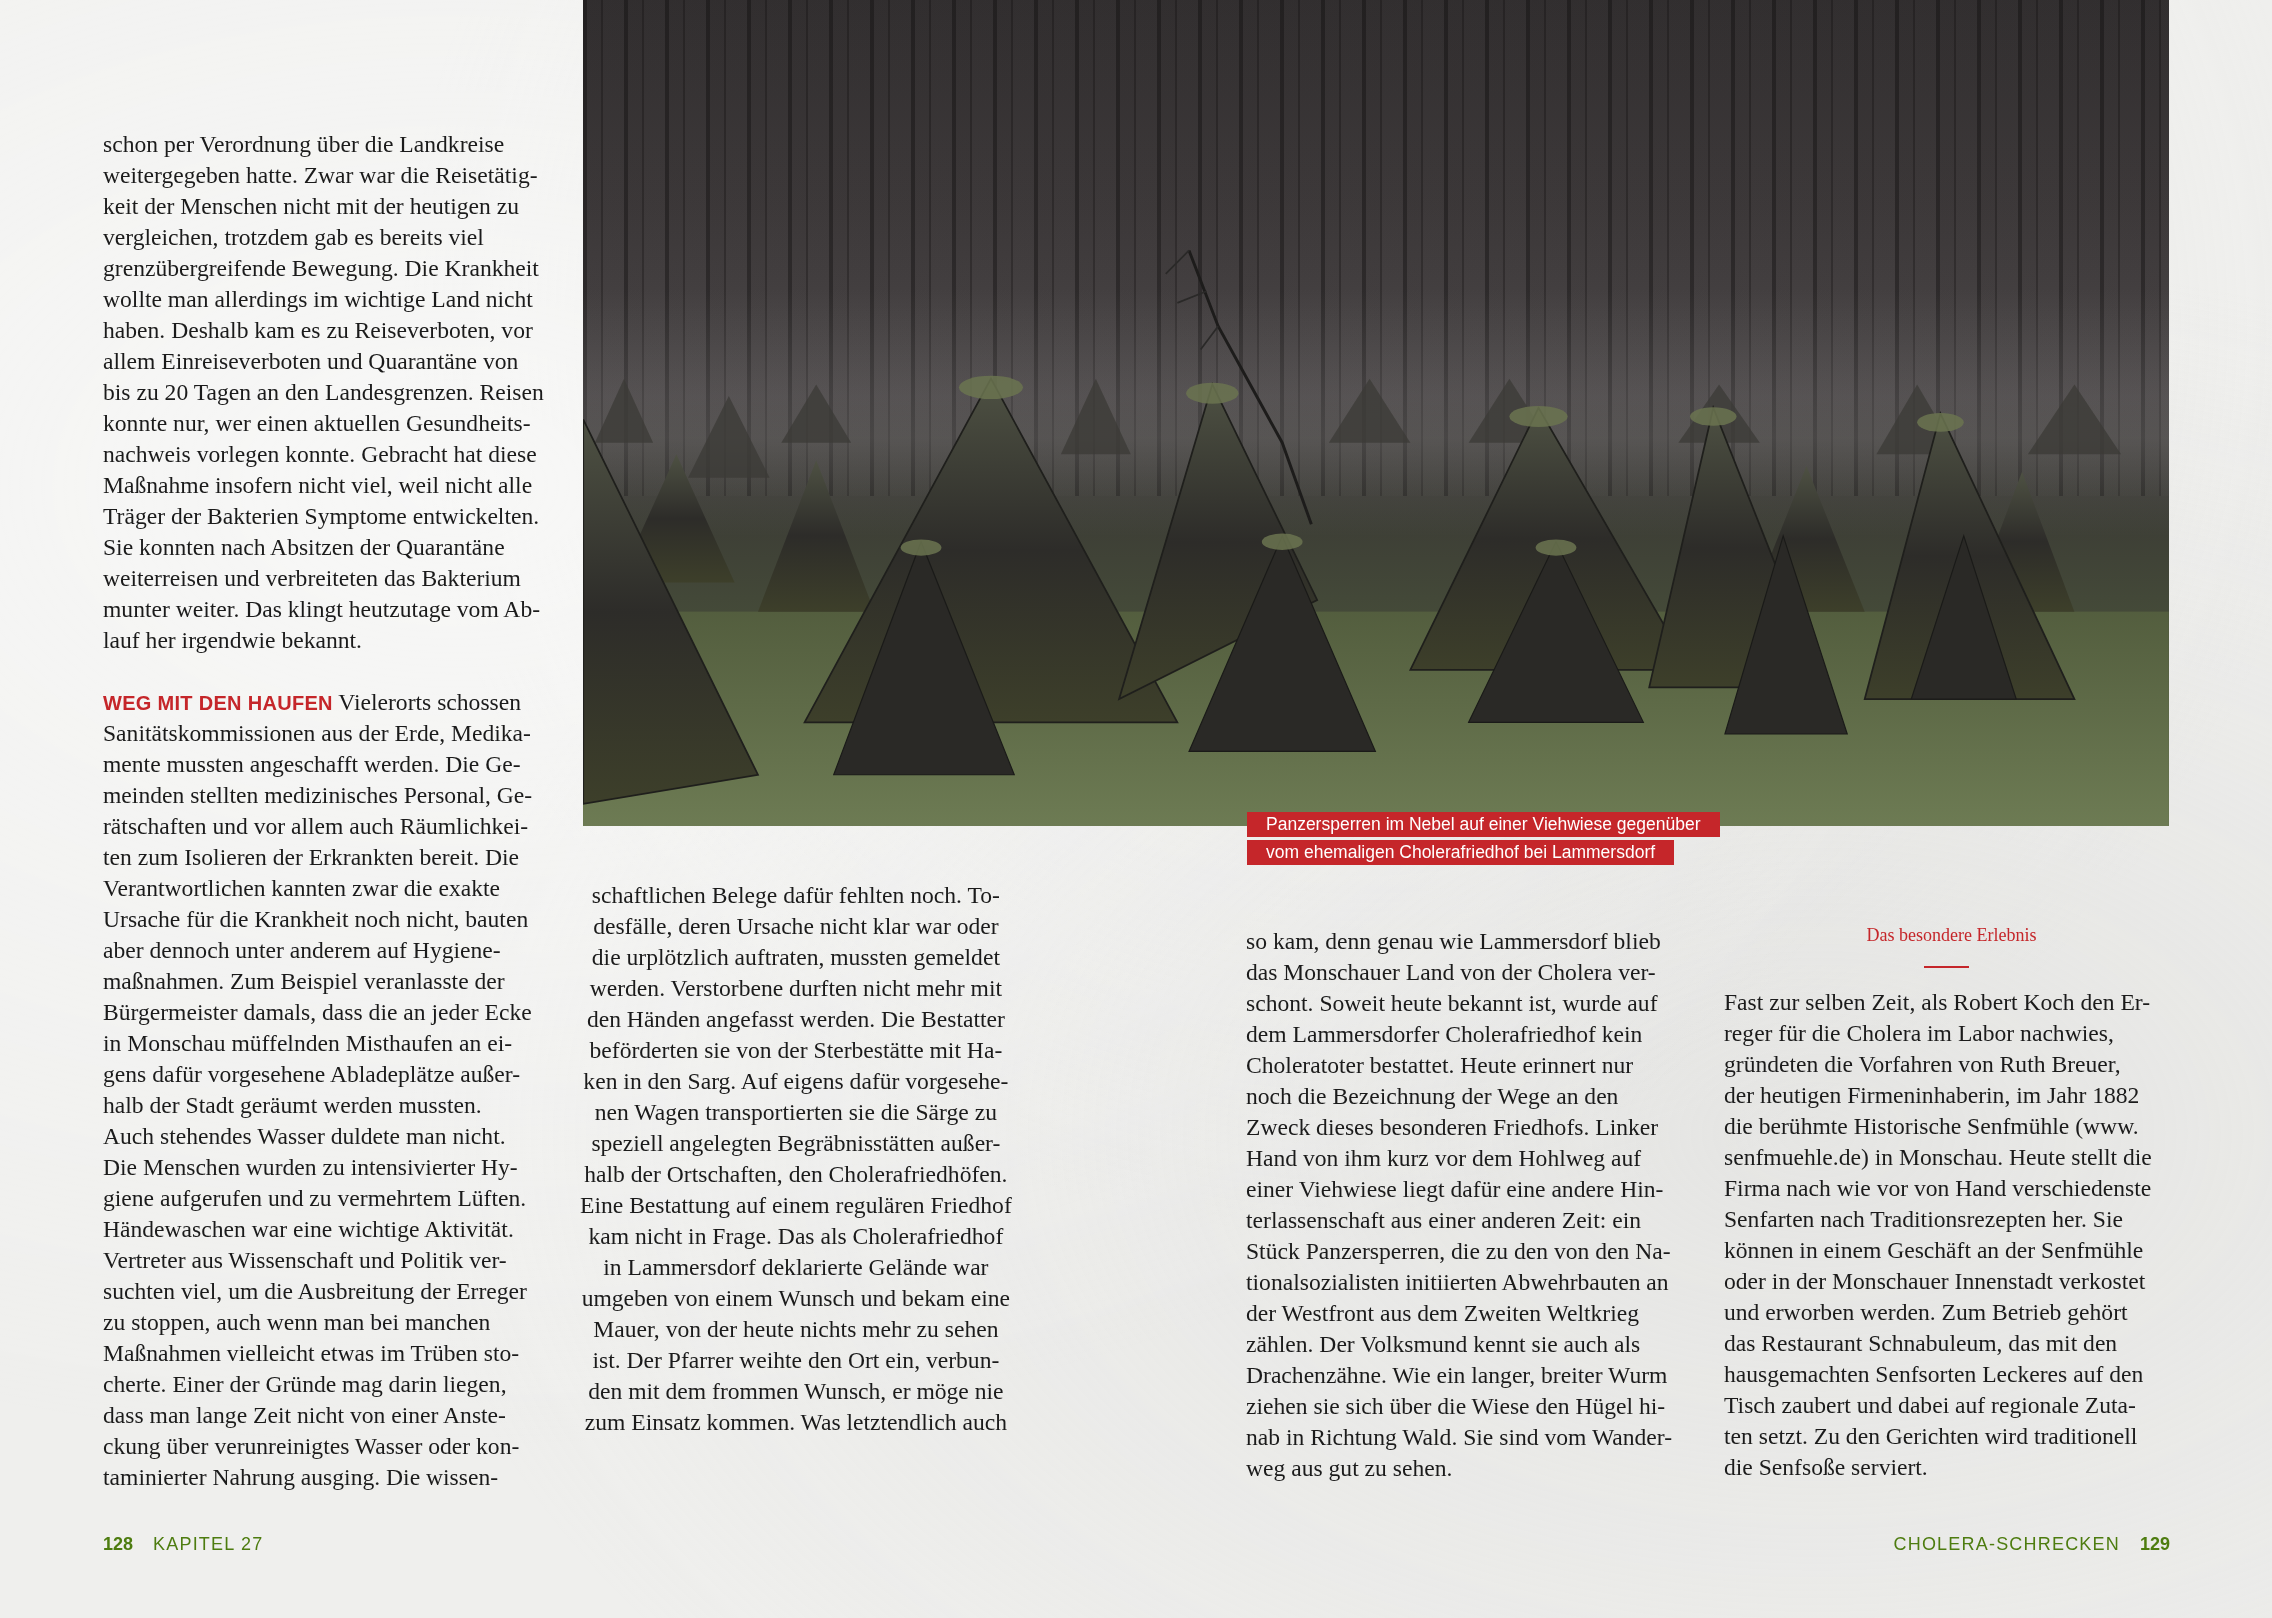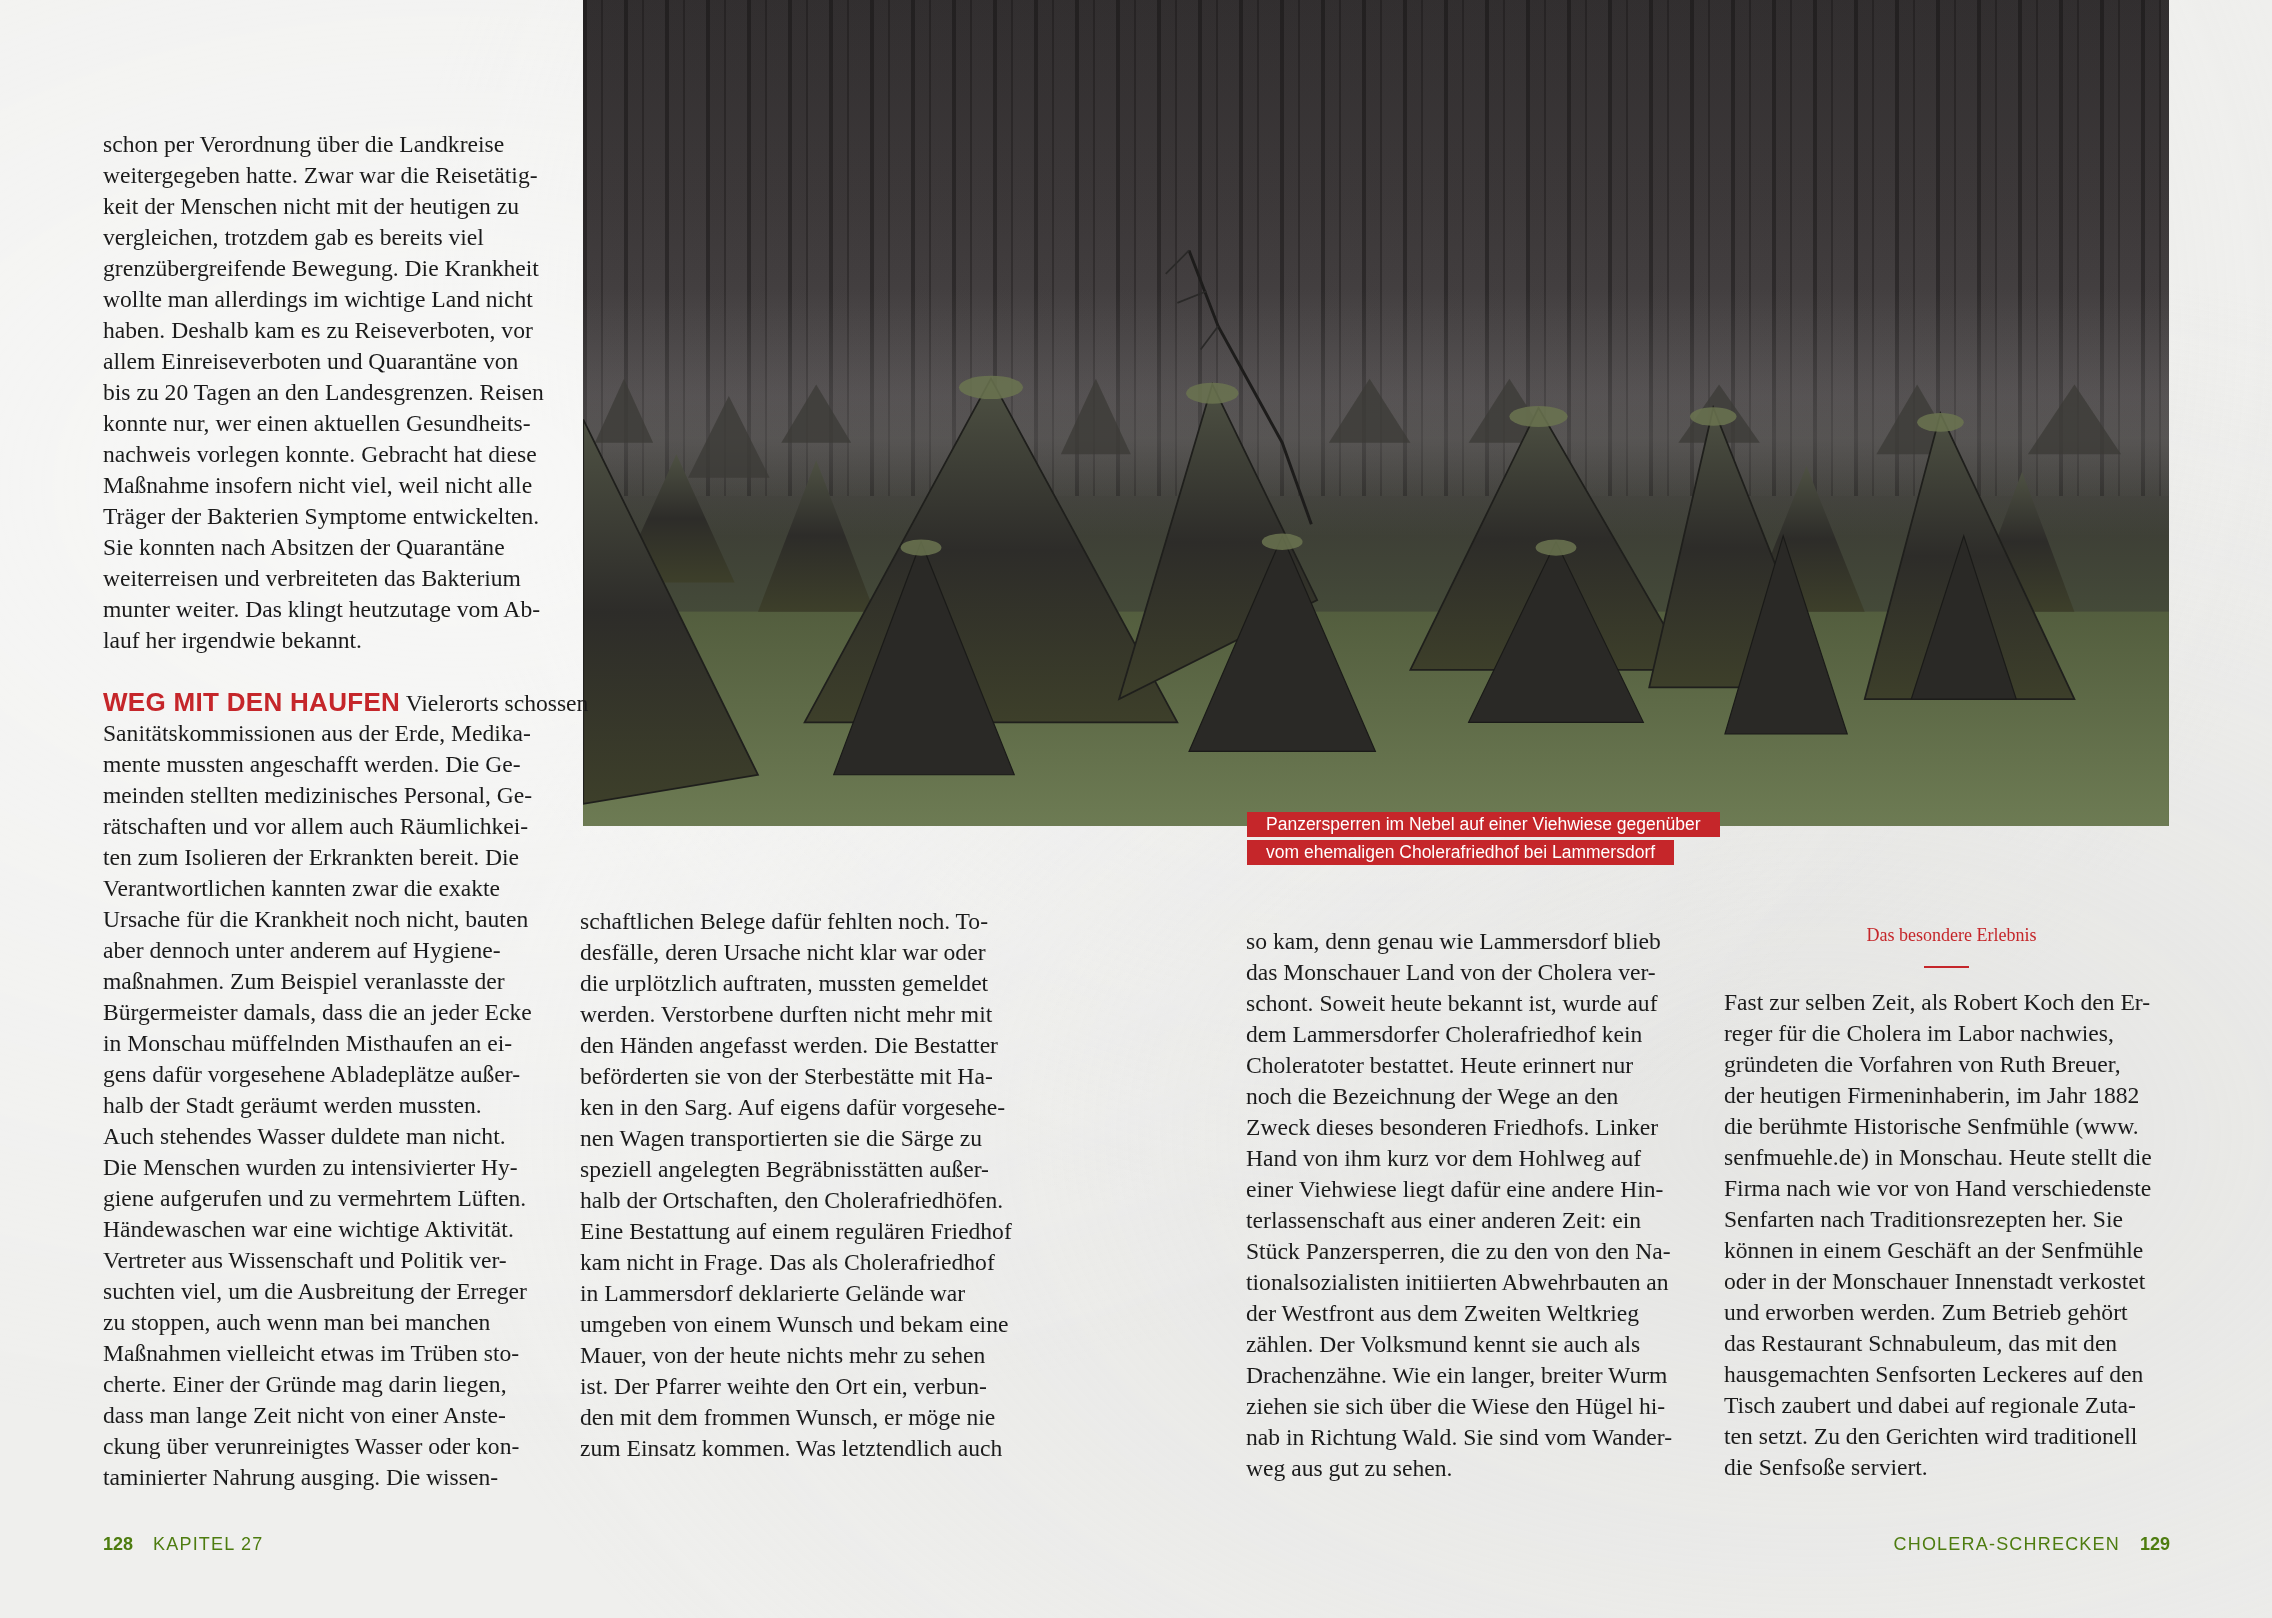--- a/index.html
+++ b/index.html
@@ -13,23 +13,23 @@
       font-family: "Liberation Serif", "DejaVu Serif", serif;
       color: #1b1b1b;
     }
     .col {
       position: absolute; font-size: 23.6px; line-height: 31px;
       white-space: nowrap;
     }
     .col .line { display: block; height: 31px; }
     .col .gap { display: block; height: 31px; }
     .runin { font-family: "Liberation Sans", "DejaVu Sans", sans-serif; font-weight: bold;
-      color: #c5262a; font-size: 26px; letter-spacing: 0.3px; margin-top: 8px; }
+      color: #c5262a; font-size: 20px; letter-spacing: 0.3px; margin-top: 8px; }
     #col1 { left: 103px; top: 129px; }
-    #col2 { left: 580px; top: 906px; }
+    #col2 { left: 580px; top: 880px; text-align: center; }
     #col3 { left: 1246px; top: 926px; }
     #col4 { left: 1724px; top: 987px; }
     .photo {
       position: absolute; left: 583px; top: 0; width: 1586px; height: 826px;
       overflow: hidden;
       background:
         linear-gradient(180deg, #2e2b2c 0%, #3a3637 25%, #4a4647 48%, #3b3b35 60%, #48503a 80%, #5c6a45 100%);
     }
     .photo .trees { position: absolute; left: 0; top: 0; width: 100%; height: 60%;
       background: repeating-linear-gradient(90deg, rgba(20,18,18,0.55) 0 3.5px, rgba(70,66,66,0.15) 3.5px 17.5px, rgba(25,22,22,0.45) 17.5px 20px, rgba(90,86,86,0.1) 20px 41px);

